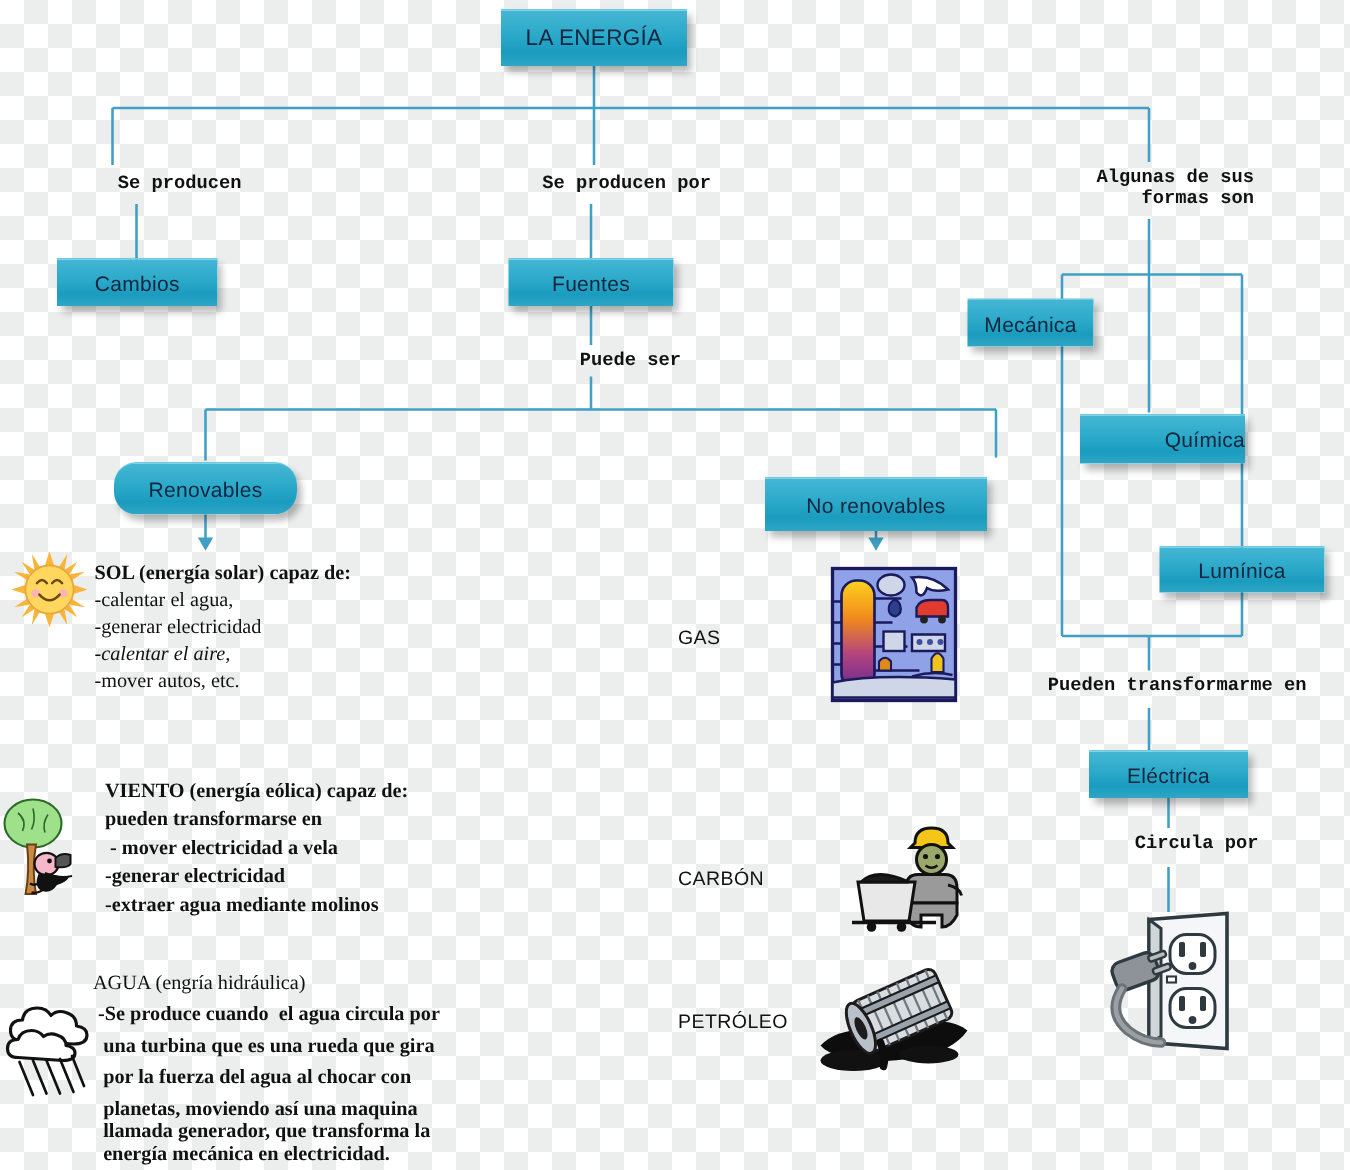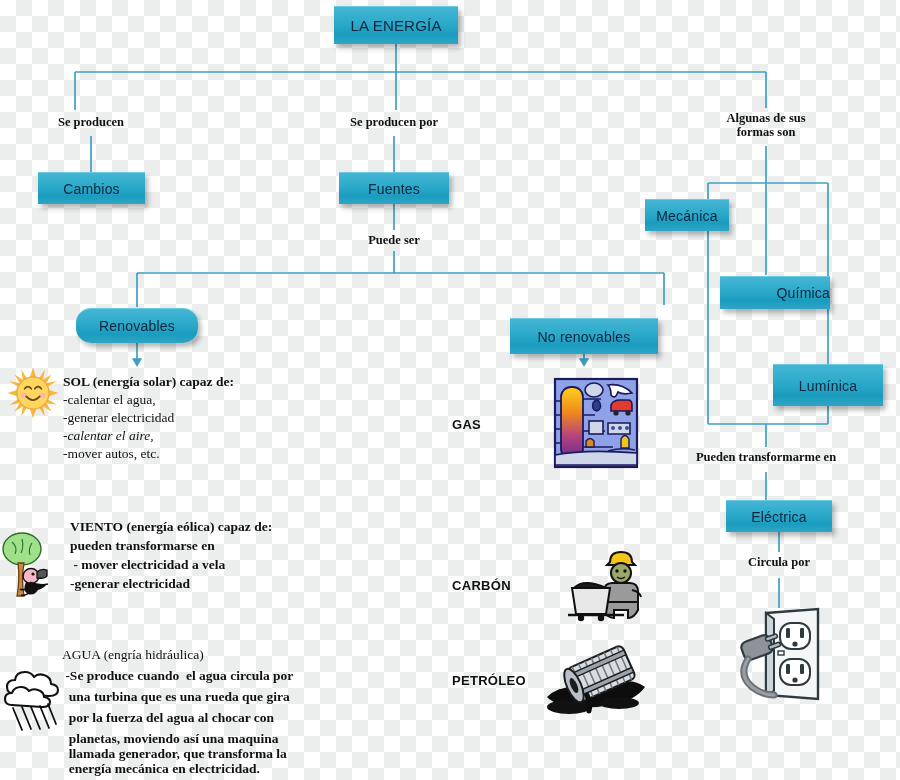--- a/index.html
+++ b/index.html
@@ -42,43 +42,43 @@
     box-shadow: 3px 4px 5px rgba(0,0,0,.28);
     white-space: nowrap;
     z-index: 3;
   }
   .node-root { font-size: 15px; }
 
   
   .label {
     position: absolute;
     color: #111;
-    font-family: Liberation Serif, serif;
+    font-family: Liberation Mono, monospace;
     font-weight: bold;
     font-size: 12.5px;
     line-height: 1.15;
-    text-align: center;
+    text-align: right;
     white-space: pre;
     z-index: 2;
   }
   .para {
     position: absolute;
     color: #111;
     font-family: "Liberation Serif", serif;
     font-size: 13.5px;
     line-height: 1.34;
     white-space: pre;
     z-index: 2;
   }
   .para-bold { font-weight: bold; }
   .fossil-label {
     position: absolute;
     color: #111;
     font-family: "Liberation Sans", sans-serif;
-    font-weight: 700;
+    font-weight: 400;
     font-size: 13px;
     letter-spacing: .3px;
     z-index: 2;
   }
   .art { position: absolute; z-index: 2; }
 </style>
 </head>
 <body>
 
 <div id="canvas">
@@ -155,21 +155,21 @@
   </div>
 
   <div class="node" style="left:645px; top:199px; width:84px; height:32px;">
     <span>Mecánica</span>
   </div>
 
   <div class="node" style="left:720px; top:276px; width:110px; height:33px;justify-content:flex-end;">
     <span>Química</span>
   </div>
 
-  <div class="node" style="left:773px; top:364px; width:110px; height:42px;">
+  <div class="node" style="left:773px; top:364px; width:110px; height:31px;">
     <span>Lumínica</span>
   </div>
 
   <div class="node" style="left:726px; top:500px; width:106px; height:32px;">
     <span>Eléctrica</span>
   </div>
 
   <div class="label" style="left:21px; top:115px; width:140px;">Se producen</div>
 
   <div class="label" style="left:314px; top:115px; width:160px;">Se producen por</div>
@@ -227,20 +227,21 @@
       <path d="M37 48 q8 1 10 -2 l0 -6 q-6 -2 -10 2 z" fill="#555" stroke="#111" stroke-width="1.3"></path>
       <path d="M30 52 q10 4 18 2" stroke="#111" stroke-width="1.3" fill="none"></path>
       <path d="M26 52 q-4 9 2 12 q6 2 10 -4 q6 -2 8 -5" fill="#111"></path>
       <path d="M28 58 q-5 3 -8 1 M30 62 q-4 4 -9 3" stroke="#111" stroke-width="1.6" fill="none"></path>
     </svg>
   </div>
   <div class="para para-bold" style="left:70px; top:518px;">VIENTO (energía eólica) capaz de:</div>
   <div class="para para-bold" style="left:70px; top:537px;">pueden transformarse en</div>
   <div class="para para-bold" style="left:70px; top:556px;"> - mover electricidad a vela</div>
   <div class="para para-bold" style="left:70px; top:575px;">-generar electricidad</div>
+  <div class="para para-bold" style="left:70px; top:594px;">-extraer agua mediante molinos</div>
 
   <div class="art" style="left:2px; top:660px; width:62px; height:72px;">
     <svg viewBox="0 0 62 72" width="62" height="72">
       <g fill="#ffffff" stroke="#111" stroke-width="2.1" stroke-linejoin="round">
         <path d="M14 34 q-9 0 -9 -7 q0 -7 8 -7 q1 -8 10 -8 q6 0 9 5 q4 -4 10 -2 q7 2 7 9 q7 1 7 6 q0 6 -9 6 z"></path>
         <path d="M10 45 q-7 0 -7 -6 q0 -6 7 -6 q2 -6 9 -6 q5 0 8 4 q4 -3 9 -1 q6 2 6 7 q6 1 6 5 q0 5 -8 5 z"></path>
       </g>
       <g stroke="#111" stroke-width="1.8" stroke-linecap="round">
         <path d="M11 48 L20 70"></path>
           <path d="M20 47 L29 69"></path>

